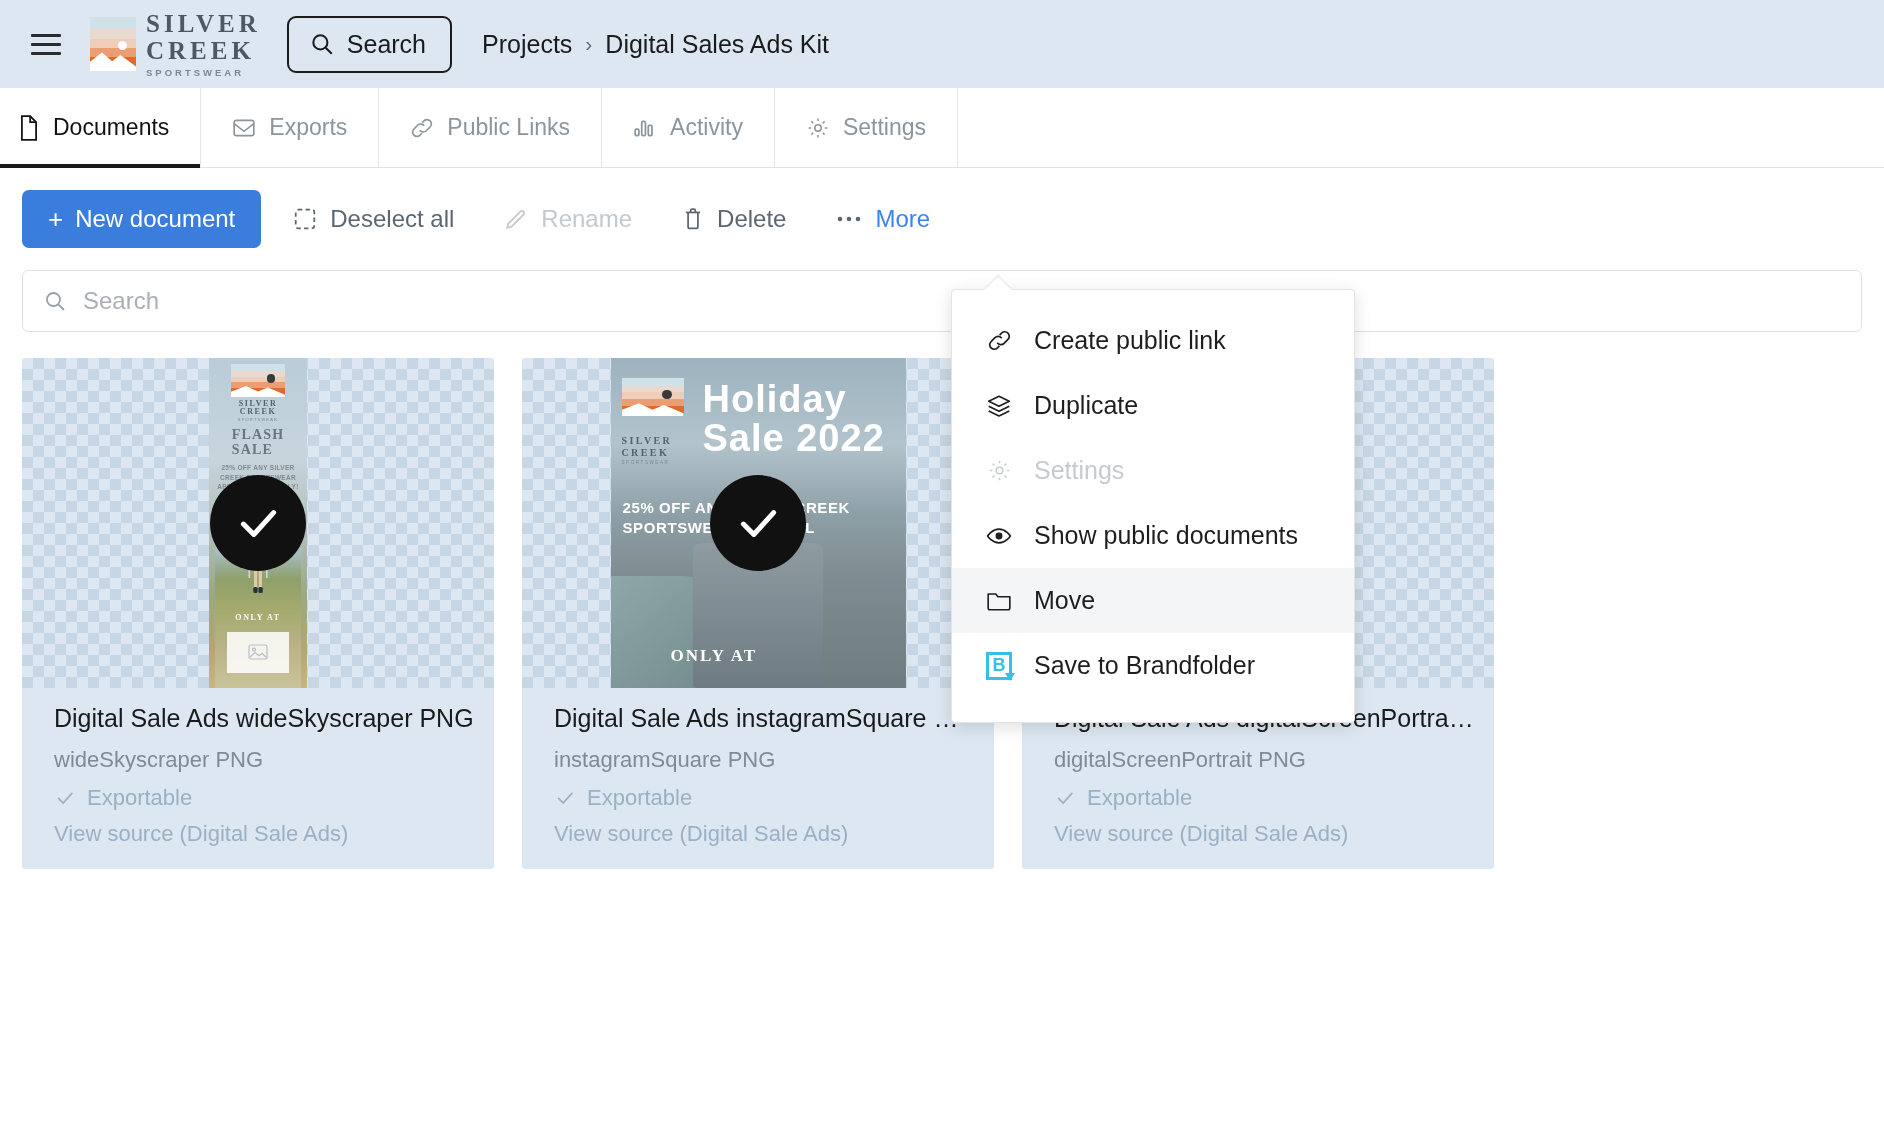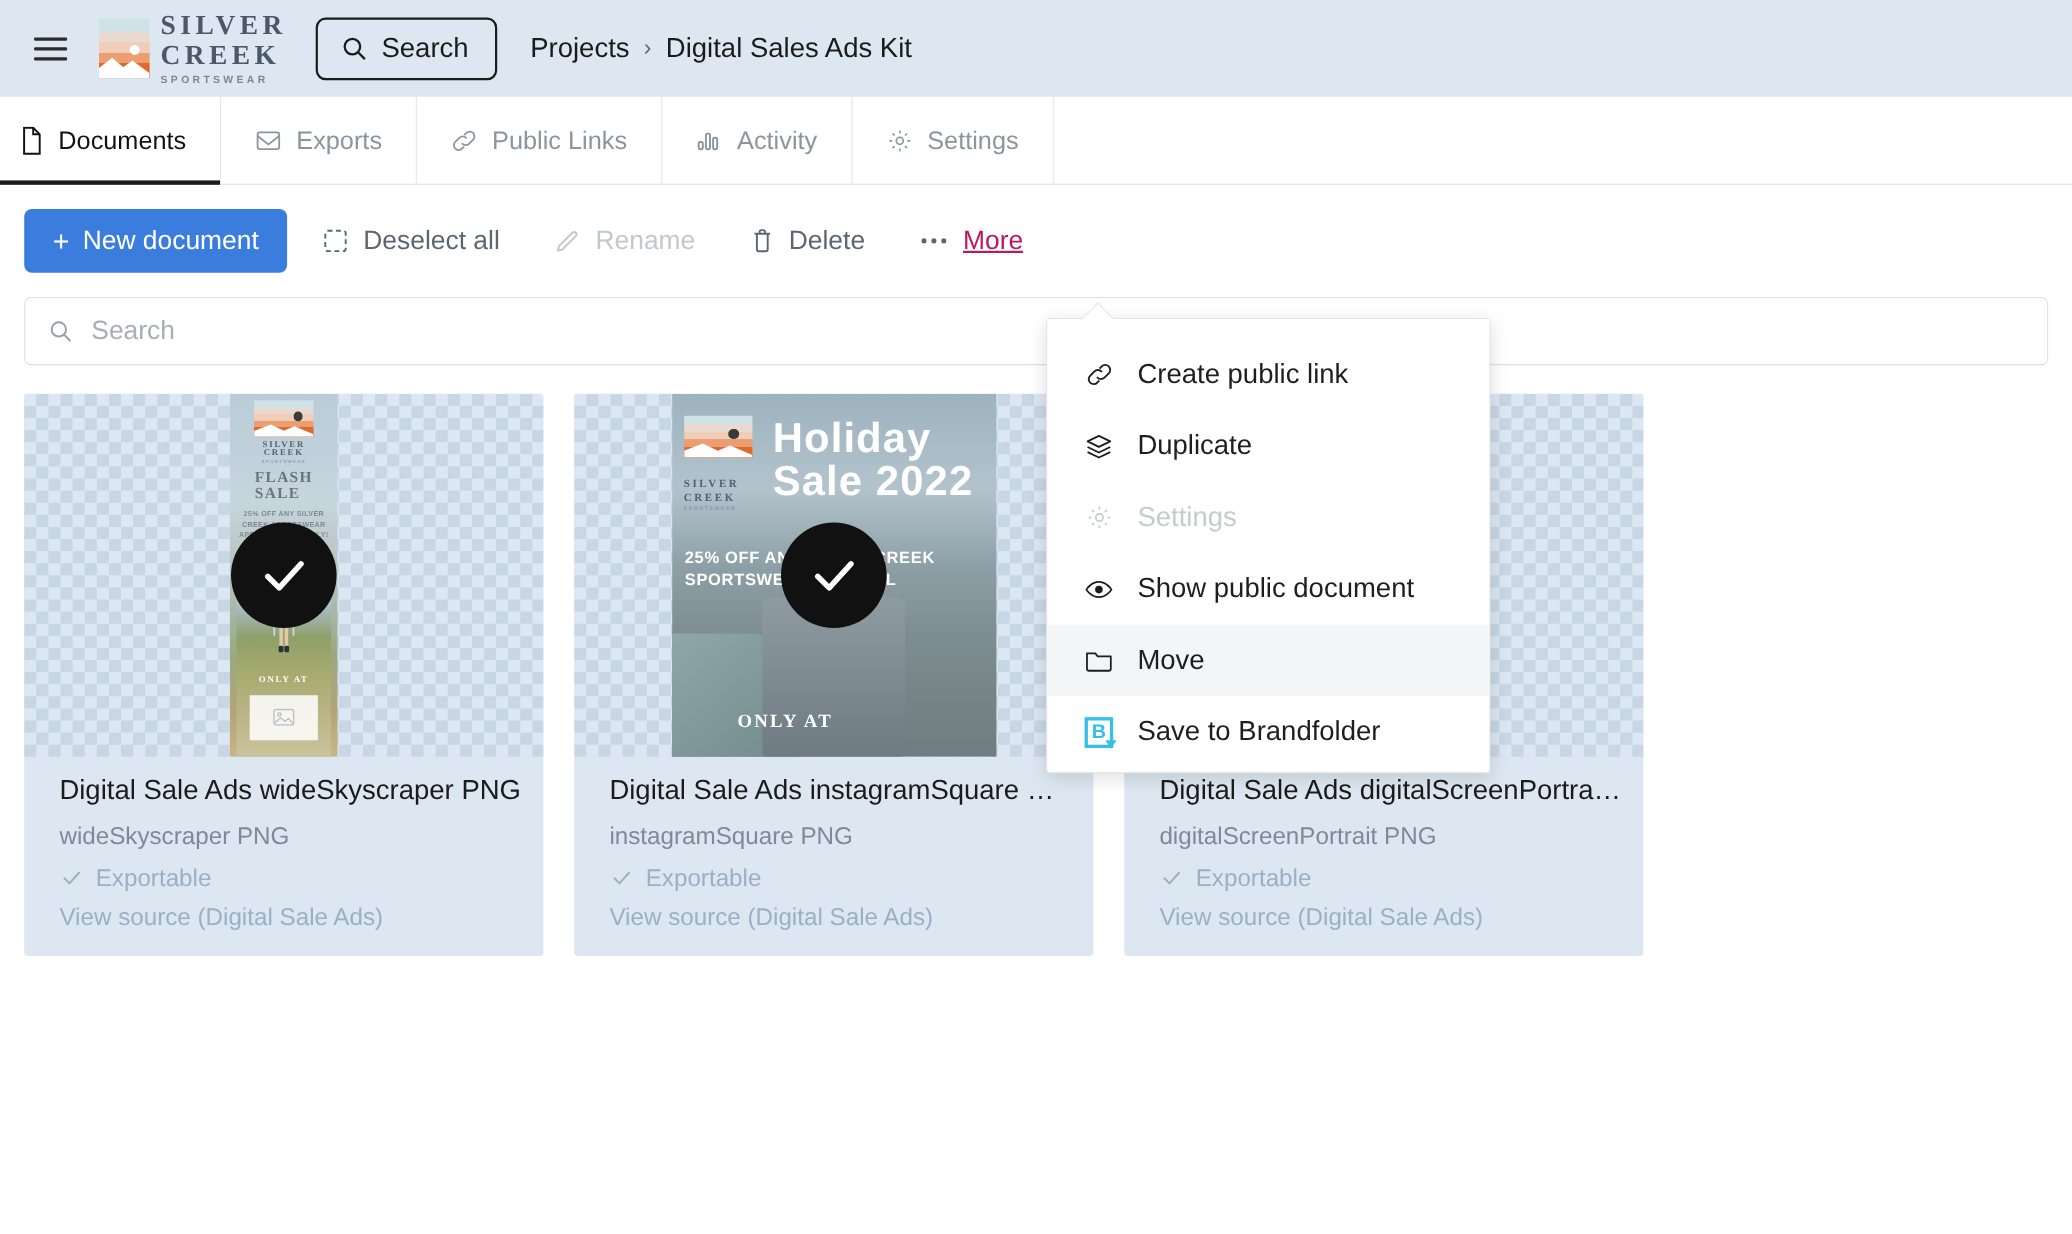--- a/index.html
+++ b/index.html
@@ -106,21 +106,21 @@
     font-family: inherit;
   }
   .btn-primary .plus { font-size: 26px; line-height: 1; font-weight: 400;}
   .tb-action {
     display: flex; align-items: center; gap: 13px;
     font-size: 24px; color: #5c6670; cursor: pointer;
     padding: 10px 18px; margin-left: 14px; background: none; border: none;
     font-family: inherit;
   }
   .tb-action.disabled { color: #c2c8cd; cursor: default; }
-  .tb-action.menu-open { color: #be185d; text-decoration: underline; }
+  .tb-action.menu-open { color: #3b82f6; }
 
   
   .searchrow { padding: 0 22px; }
   .searchbox {
     display: flex; align-items: center; gap: 16px;
     border: 1px solid #e0e0e0; border-radius: 6px;
     height: 62px; padding: 0 20px; background: #fff;
   }
   .searchbox input {
     border: none; outline: none; font-size: 24px; color: #1b1b1b;
@@ -254,21 +254,21 @@
 
   
   .menu {
     position: absolute;
     left: 951px; top: 289px;
     width: 404px;
     background: #fff;
     border: 1px solid #e4e4e4;
     border-radius: 4px;
     box-shadow: 0 4px 18px rgba(0,0,0,.13);
-    padding: 18px 0 4px 0;
+    padding: 18px 0 24px 0;
     z-index: 50;
   }
   .menu-caret {
     position: absolute; top: -11px; left: 36px;
     width: 20px; height: 20px; background: #fff;
     border-left: 1px solid #e4e4e4; border-top: 1px solid #e4e4e4;
     transform: rotate(45deg);
   }
   .menu-item {
     display: flex; align-items: center; gap: 22px;
@@ -631,21 +631,21 @@
   </div>
 
 
   <div class="menu-item">
     <span class="mi-ico">
       <svg width="27" height="22" viewBox="0 0 24 18" fill="none" stroke="#1e1e1e" stroke-width="1.5">
         <path d="M1.5 9S5.4 2.6 12 2.6 22.5 9 22.5 9 18.6 15.4 12 15.4 1.5 9 1.5 9z"></path>
         <circle cx="12" cy="9" r="3.2" fill="#1e1e1e" stroke="none"></circle>
       </svg>
     </span>
-    <span>Show public document</span>
+    <span>Show public documents</span>
   </div>
 
   <div class="menu-item hover">
     <span class="mi-ico">
       <svg width="26" height="22" viewBox="0 0 24 20" fill="none" stroke="#1e1e1e" stroke-width="1.5" stroke-linejoin="round">
         <path d="M2 16.5v-13h7l2 2.6h11v10.4a1.6 1.6 0 01-1.6 1.6H3.6A1.6 1.6 0 012 16.5z"></path>
       </svg>
     </span>
     <span>Move</span>
   </div>

